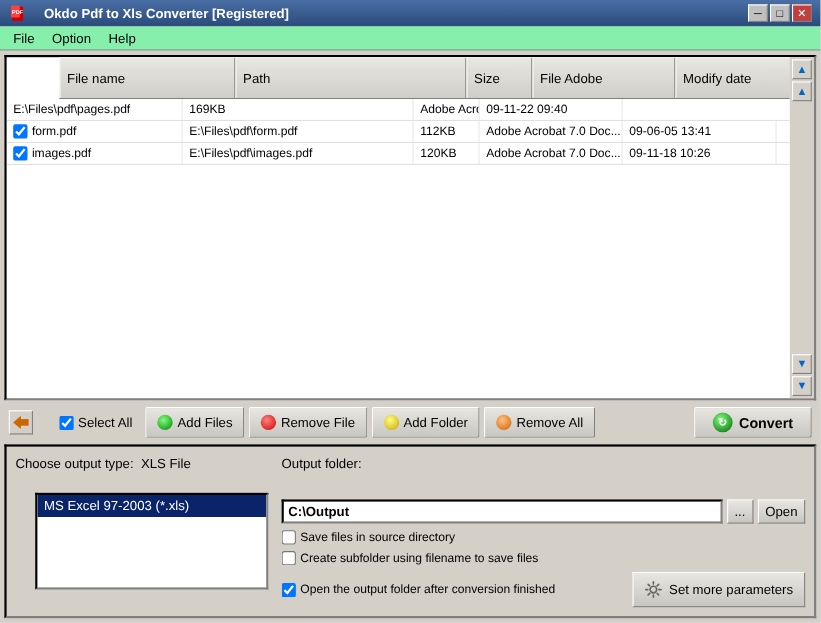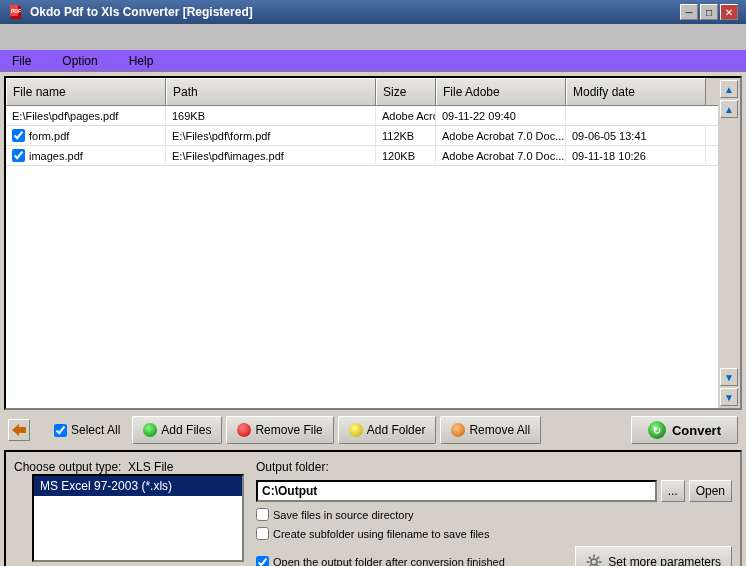--- a/index.html
+++ b/index.html
@@ -18,21 +18,21 @@
       color: white;
       padding: 4px 8px;
       display: flex;
       align-items: center;
       justify-content: space-between;
       height: 24px;
     }
     .title-bar-left {
       display: flex;
       align-items: center;
-      gap: 6px;
+      gap: 16px;
       font-size: 12px;
       font-weight: bold;
     }
     .title-icon {
       width: 16px;
       height: 16px;
     }
     .title-buttons {
       display: flex;
       gap: 2px;
@@ -48,28 +48,27 @@
       display: flex;
       align-items: center;
       justify-content: center;
       font-size: 10px;
       color: #000;
     }
     .title-btn.close { background: #c04040; color: white; }
 
     
     .menu-bar {
-      background: #8b5cf6;
+      background: #86efac;
       padding: 2px 4px;
       display: flex;
-      gap: 15px;
+      gap: 0;
       border-bottom: 1px solid #808080;
       height: 22px;
       align-items: center;
-      margin-top: 26px;
     }
     .menu-item {
       padding: 2px 8px;
       cursor: pointer;
       font-size: 12px;
     }
 
     
     .main-window {
       background: #d4d0c8;
@@ -94,21 +93,22 @@
       flex: 1;
       overflow: hidden;
       display: flex;
       flex-direction: column;
     }
     .file-table-header {
       display: grid;
       grid-template-columns: 160px 210px 60px 130px 140px;
       background: #d4d0c8;
       border-bottom: 1px solid #808080;
-      height: 28px;
+      height: 38px;
+      margin-left: 48px;
     }
     .col-header {
       padding: 2px 6px;
       border-right: 1px solid #808080;
       font-size: 12px;
       display: flex;
       align-items: center;
       background: linear-gradient(to bottom, #e8e6e0, #d0cec8);
       border-top: 1px solid #ffffff;
       border-left: 1px solid #ffffff;
@@ -271,21 +271,21 @@
       padding: 8px;
       display: flex;
       gap: 12px;
     }
 
     .output-type-section {
       min-width: 230px;
     }
     .section-label {
       font-size: 12px;
-      margin-bottom: 0;
+      margin-bottom: 20px;
     }
     .type-list {
       border: 2px inset #808080;
       border-top-color: #404040;
       border-left-color: #404040;
       background: white;
       height: 88px;
       overflow-y: auto;
       margin-left: 18px;
     }

